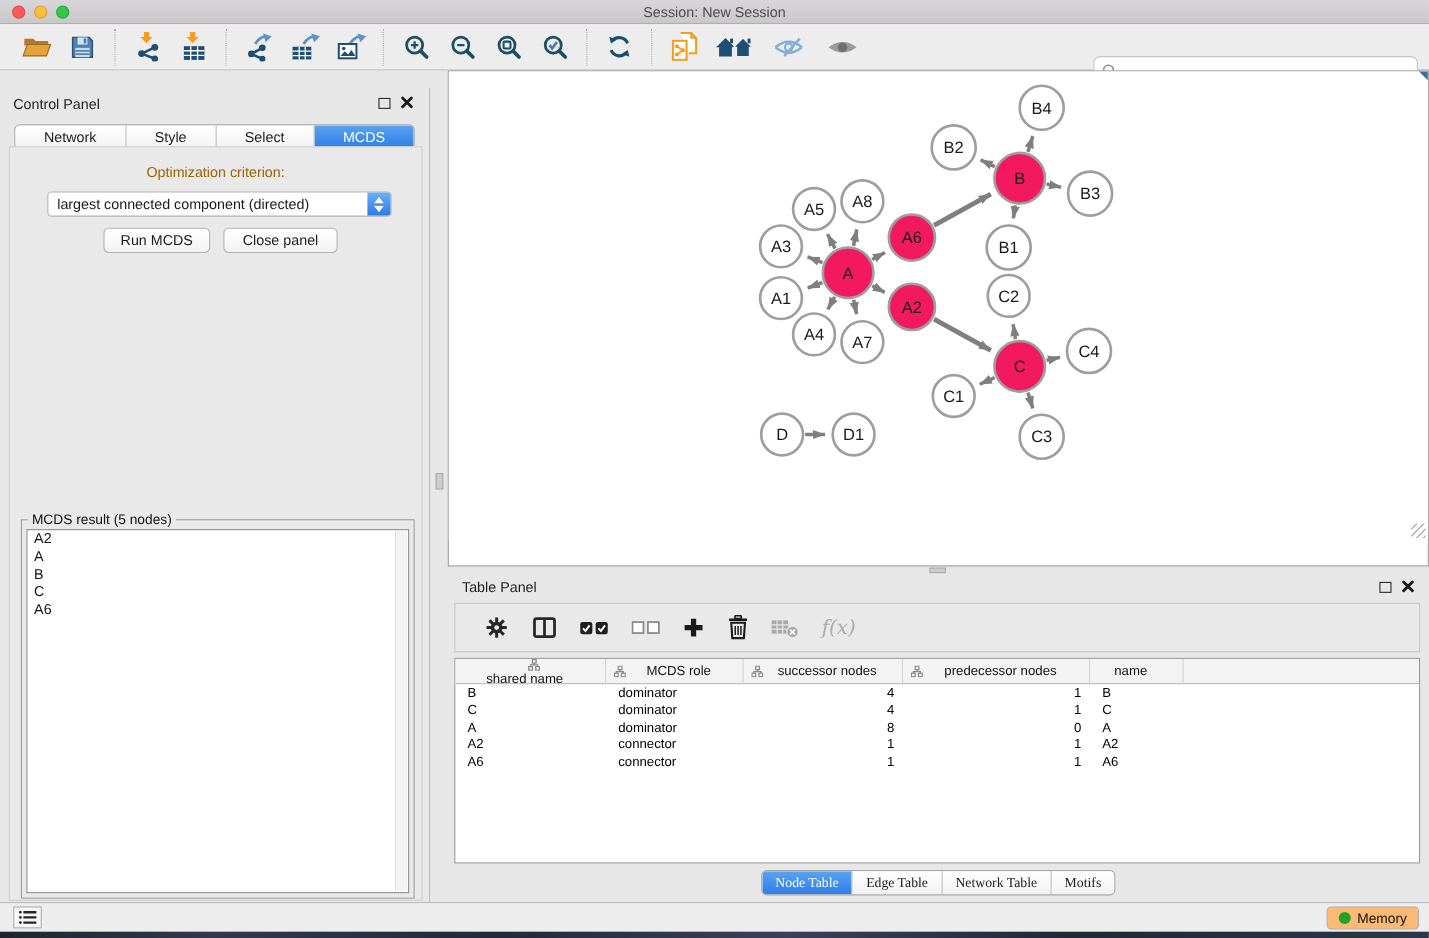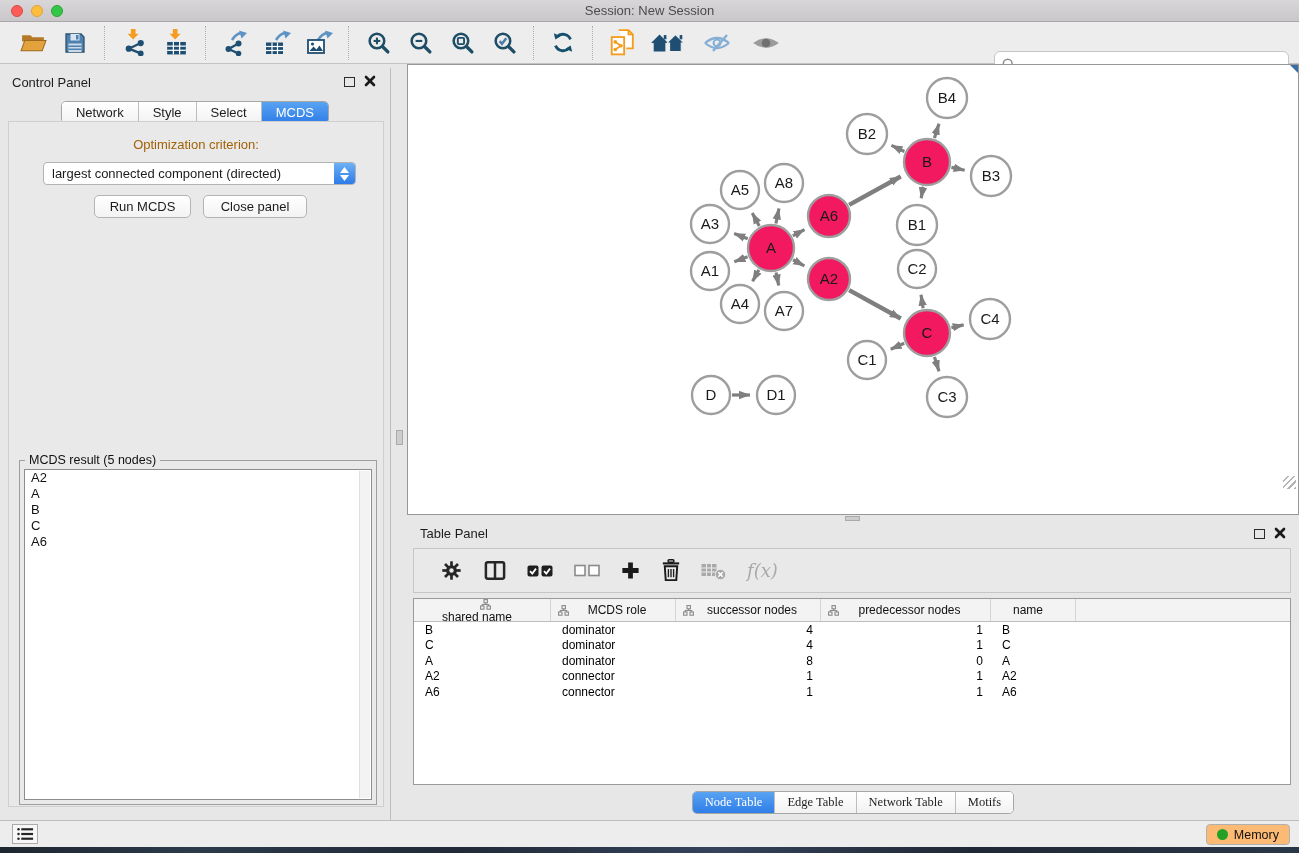--- a/index.html
+++ b/index.html
@@ -21,28 +21,28 @@
   .toolbar { position:absolute; left:0; top:22px; width:1299px; height:42px; background:#ededed;
     border-bottom:1px solid #c2c2c2; display:flex; align-items:center; padding-left:12px; }
   .tbi { width:30px; height:30px; display:flex; align-items:center; justify-content:center; margin:0 6px; }
   .tbsep { width:1px; height:34px; border-left:1px dotted #adadad; margin:0 8px; }
   .searchbox { position:absolute; right:10px; top:29px; width:295px; height:27px; background:#fff;
     border:1px solid #c6c6c6; border-radius:6px; display:flex; align-items:center; padding-left:7px; }
   .searchbox input { border:none; outline:none; flex:1; height:100%; font-size:13px; background:transparent;
     font-family:"Liberation Sans",sans-serif; margin-left:5px; }
 
   
-  .control-panel { position:absolute; left:0; top:68px; width:391px; height:756px; background:#e7e7e7;
+  .control-panel { position:absolute; left:0; top:80px; width:391px; height:756px; background:#e7e7e7;
     border-right:1px solid #bdbdbd; }
   .panel-head { position:relative; height:30px; }
   .panel-head .ptitle { position:absolute; left:12px; top:7px; font-size:13px; color:#1d1d1d; }
   .float-btn { position:absolute; top:9px; width:11px; height:10px; border:1.5px solid #2b2b2b; background:transparent; }
   .close-x { position:absolute; top:6px; width:14px; height:14px; }
   .seg-tabs { display:inline-flex; border:1px solid #a6a6a6; border-radius:5px; overflow:hidden; background:#fff; }
-  .seg-tabs .seg { padding:3px 14px; font-size:13px; color:#1d1d1d; background:linear-gradient(#ffffff,#f2f2f2);
+  .seg-tabs .seg { padding:3px 26px; font-size:13px; color:#1d1d1d; background:linear-gradient(#ffffff,#f2f2f2);
     border-left:1px solid #bdbdbd; }
   .seg-tabs .seg:first-child { border-left:none; }
   .seg-tabs .seg.sel { background:linear-gradient(#59a3f2,#2f7de8); color:#fff; }
   .cp-tabs-wrap { text-align:center; margin-top:3px; }
   .cp-content { position:absolute; left:8px; top:54px; width:376px; height:749px; height:686px;
     border:1px solid #cfcfcf; background:#e9e9e9; top:53px; }
   .opt-label { text-align:center; margin-top:15px; font-size:13px; color:#a16207; }
   .dropdown { position:absolute; left:34px; top:40px; width:313px; height:23px; background:#fff;
     border:1px solid #b3b3b3; border-radius:4px; font-size:13px; color:#1b1b1b; display:flex; align-items:center; }
   .dropdown .dval { flex:1; padding-left:8px; white-space:nowrap; overflow:hidden; }

